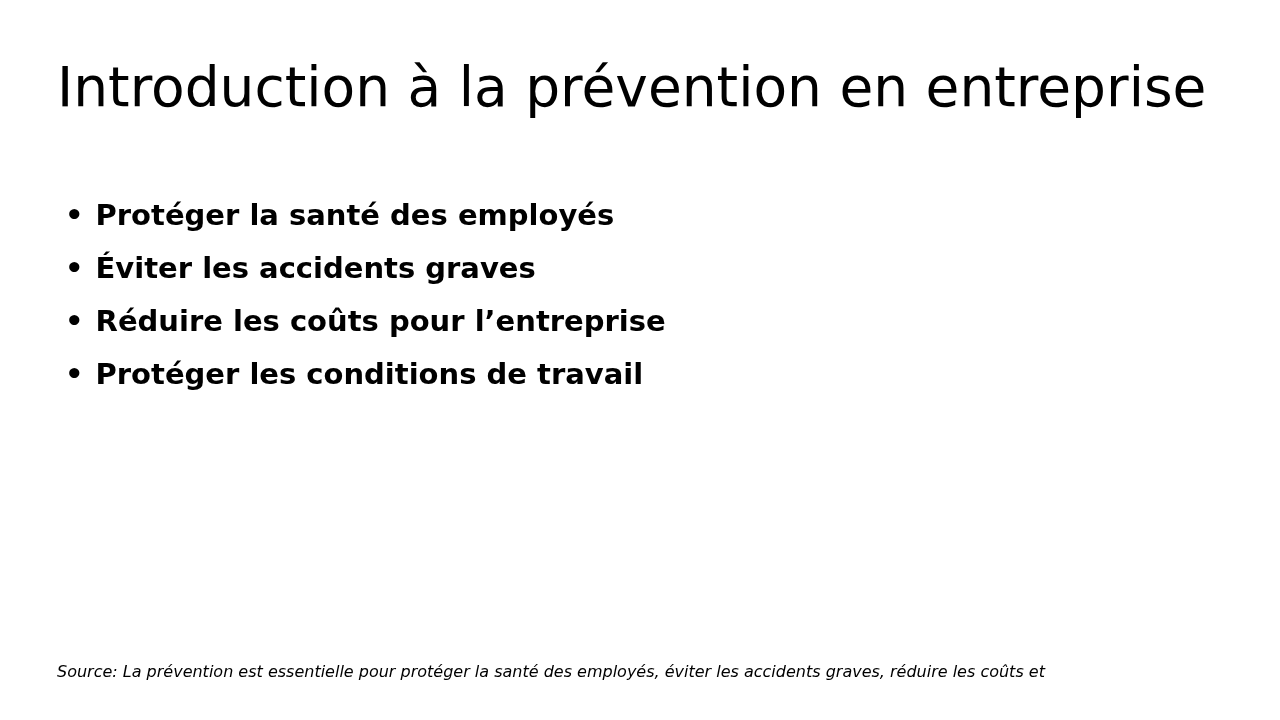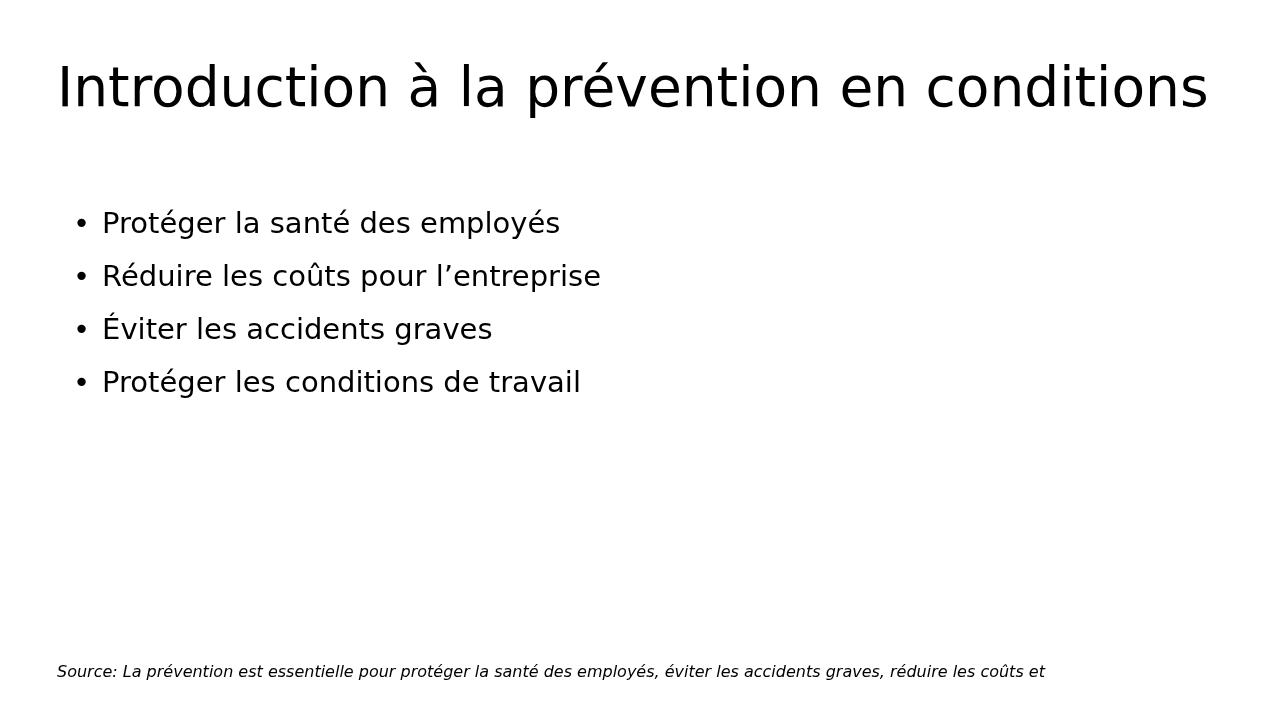--- a/index.html
+++ b/index.html
@@ -29,25 +29,25 @@
       font-size: 55px;
       font-weight: 400;
       line-height: 55px;
       letter-spacing: 0;
       white-space: nowrap;
     }
     .bullet-list {
       position: absolute;
       left: 57px;
       top: 181px;
-      margin: 16px;
+      margin: 8px;
       padding: 0;
       list-style: none;
       font-size: 29px;
-      font-weight: 400;
+      font-weight: 700;
       line-height: 53px;
     }
     .bullet-list li {
       white-space: nowrap;
     }
     .bullet-marker {
       display: inline-block;
       margin-right: 12px;
     }
     .source-note {
@@ -59,31 +59,31 @@
       line-height: 20px;
       white-space: nowrap;
       text-align: right;
     }
   </style>
 </head>
 <body style="background: rgb(255, 255, 255); color: rgb(0, 0, 0);">
 
 <div class="slide">
 
-  <h1 class="slide-title">Introduction à la prévention en conditions</h1>
+  <h1 class="slide-title">Introduction à la prévention en entreprise</h1>
 
   <ul class="bullet-list">
     <li>
       <span class="bullet-marker">•</span><span>Protéger la santé des employés</span>
     </li>
     <li>
-      <span class="bullet-marker">•</span><span>Réduire les coûts pour l’entreprise</span>
+      <span class="bullet-marker">•</span><span>Éviter les accidents graves</span>
     </li>
     <li>
-      <span class="bullet-marker">•</span><span>Éviter les accidents graves</span>
+      <span class="bullet-marker">•</span><span>Réduire les coûts pour l’entreprise</span>
     </li>
     <li>
       <span class="bullet-marker">•</span><span>Protéger les conditions de travail</span>
     </li>
   </ul>
 
   <div class="source-note">
     <div>Source: La prévention est essentielle pour protéger la santé des employés, éviter les accidents graves, réduire les coûts et</div>
   </div>
 

